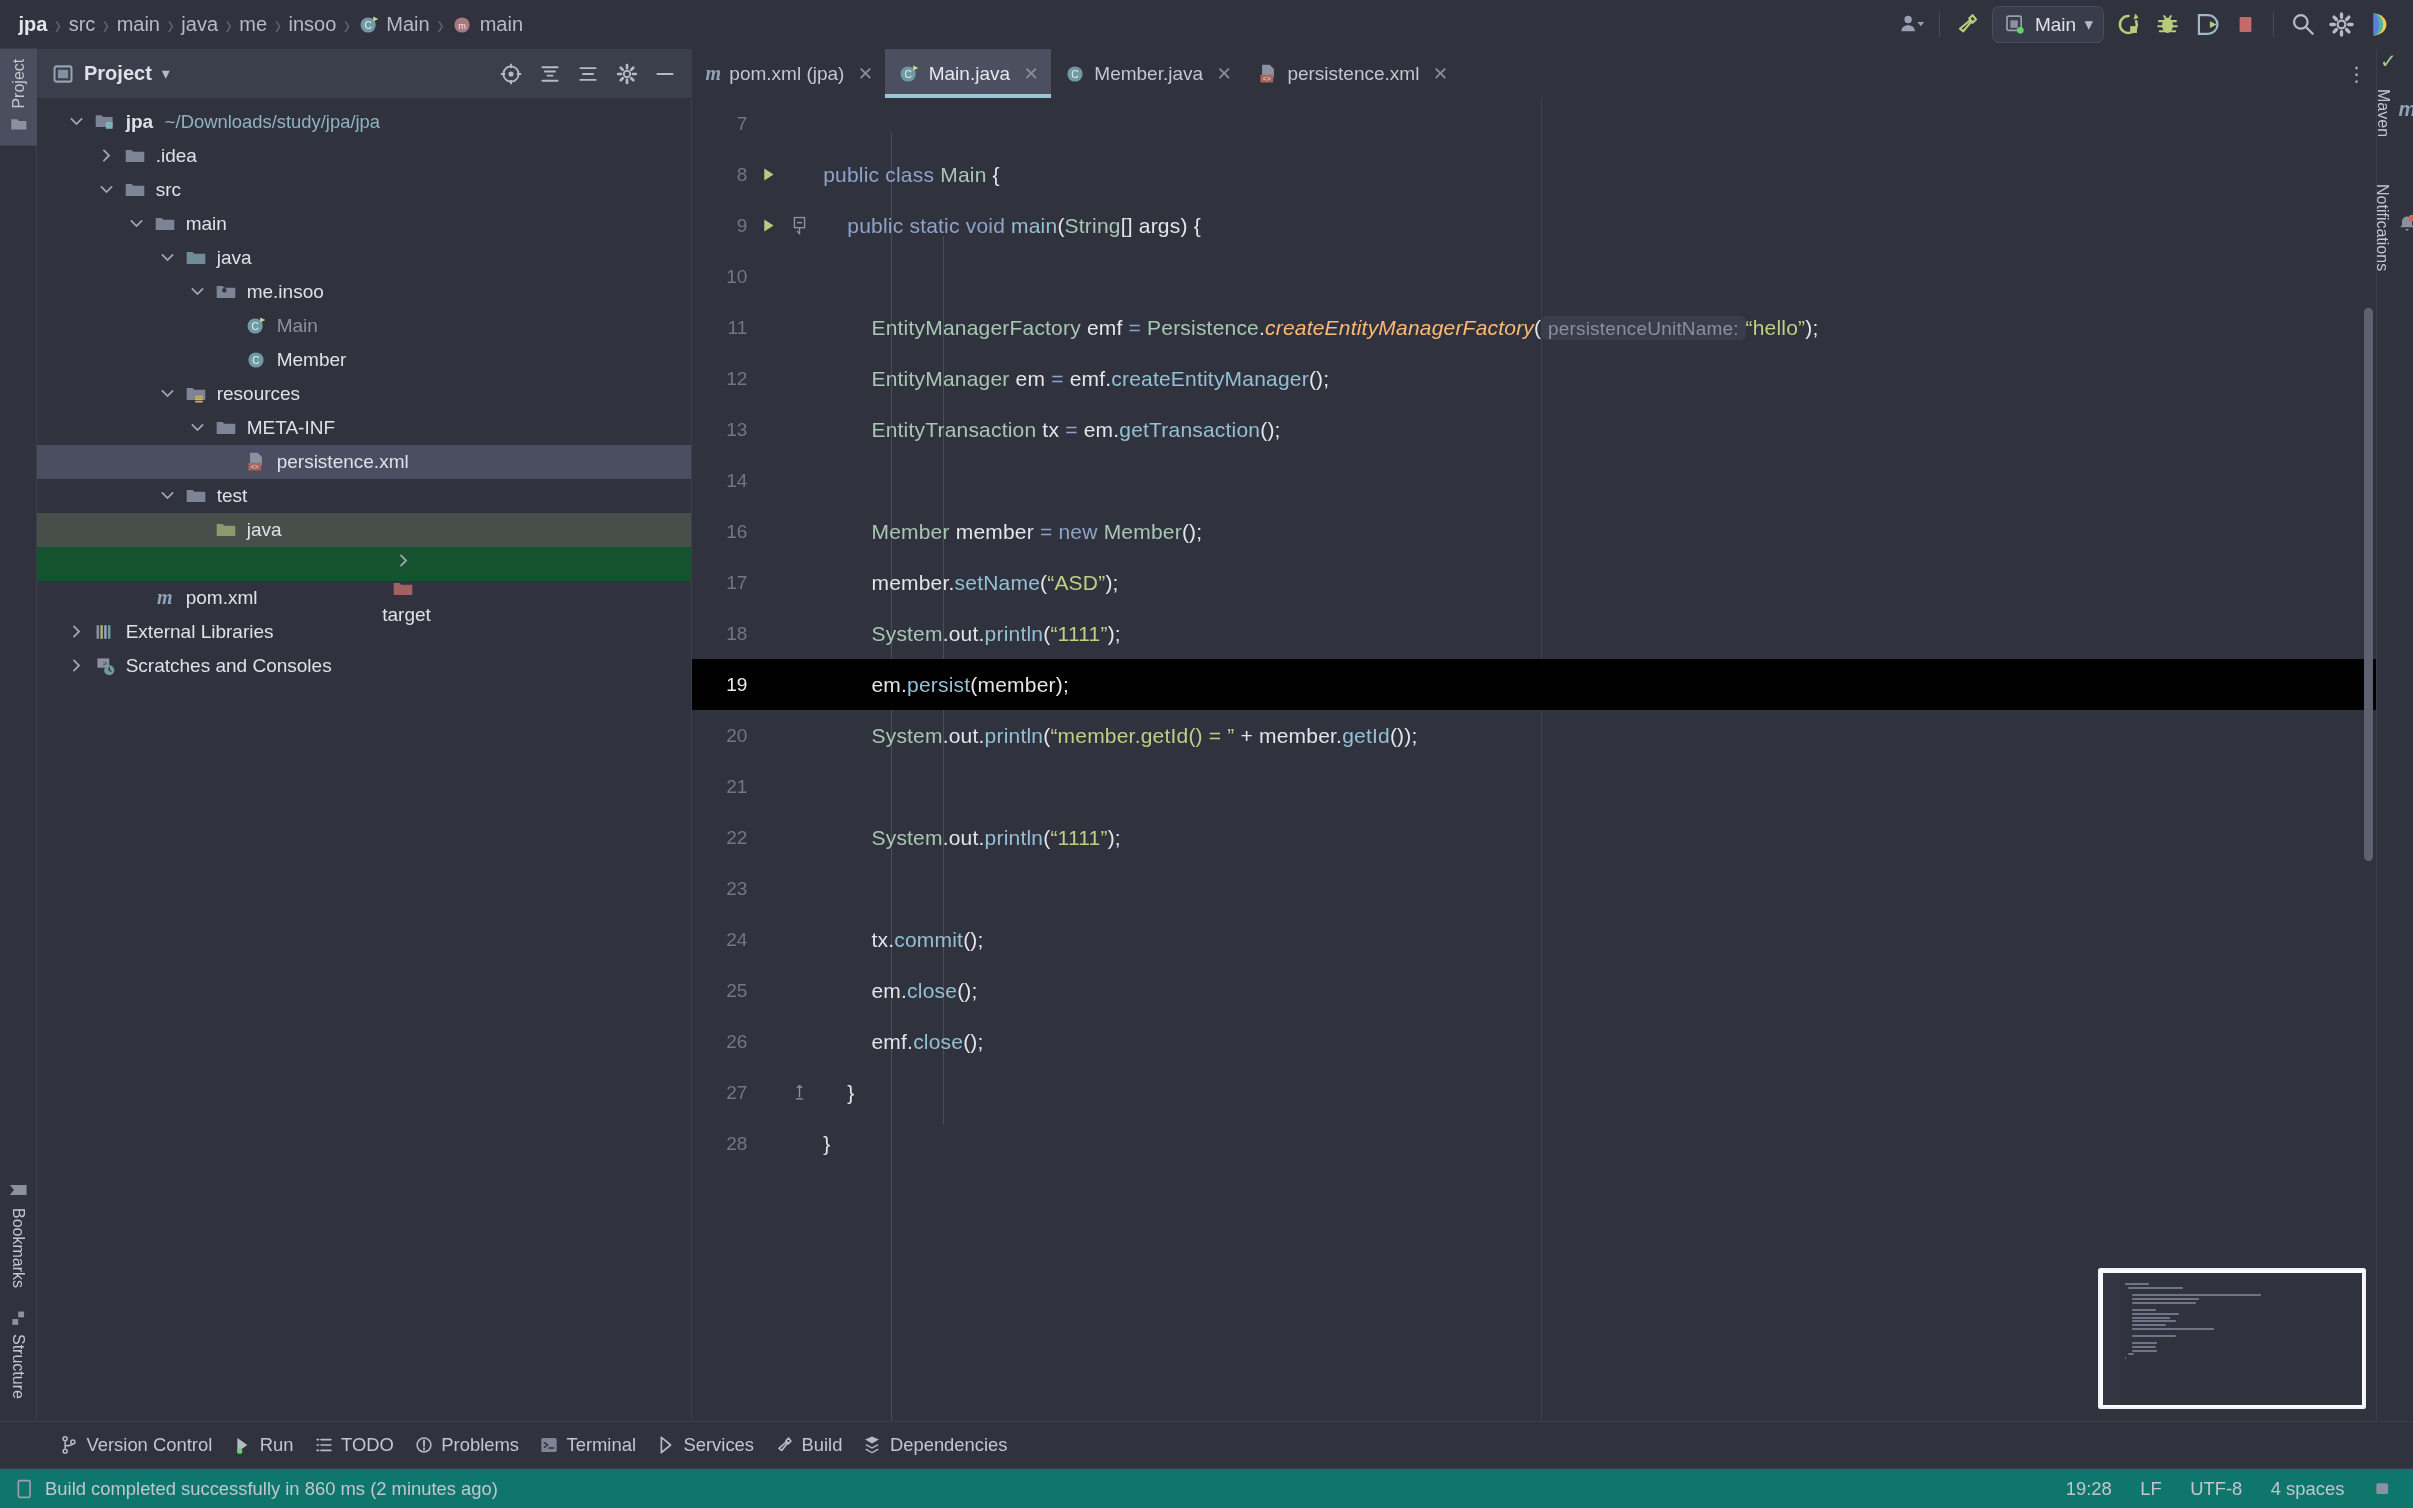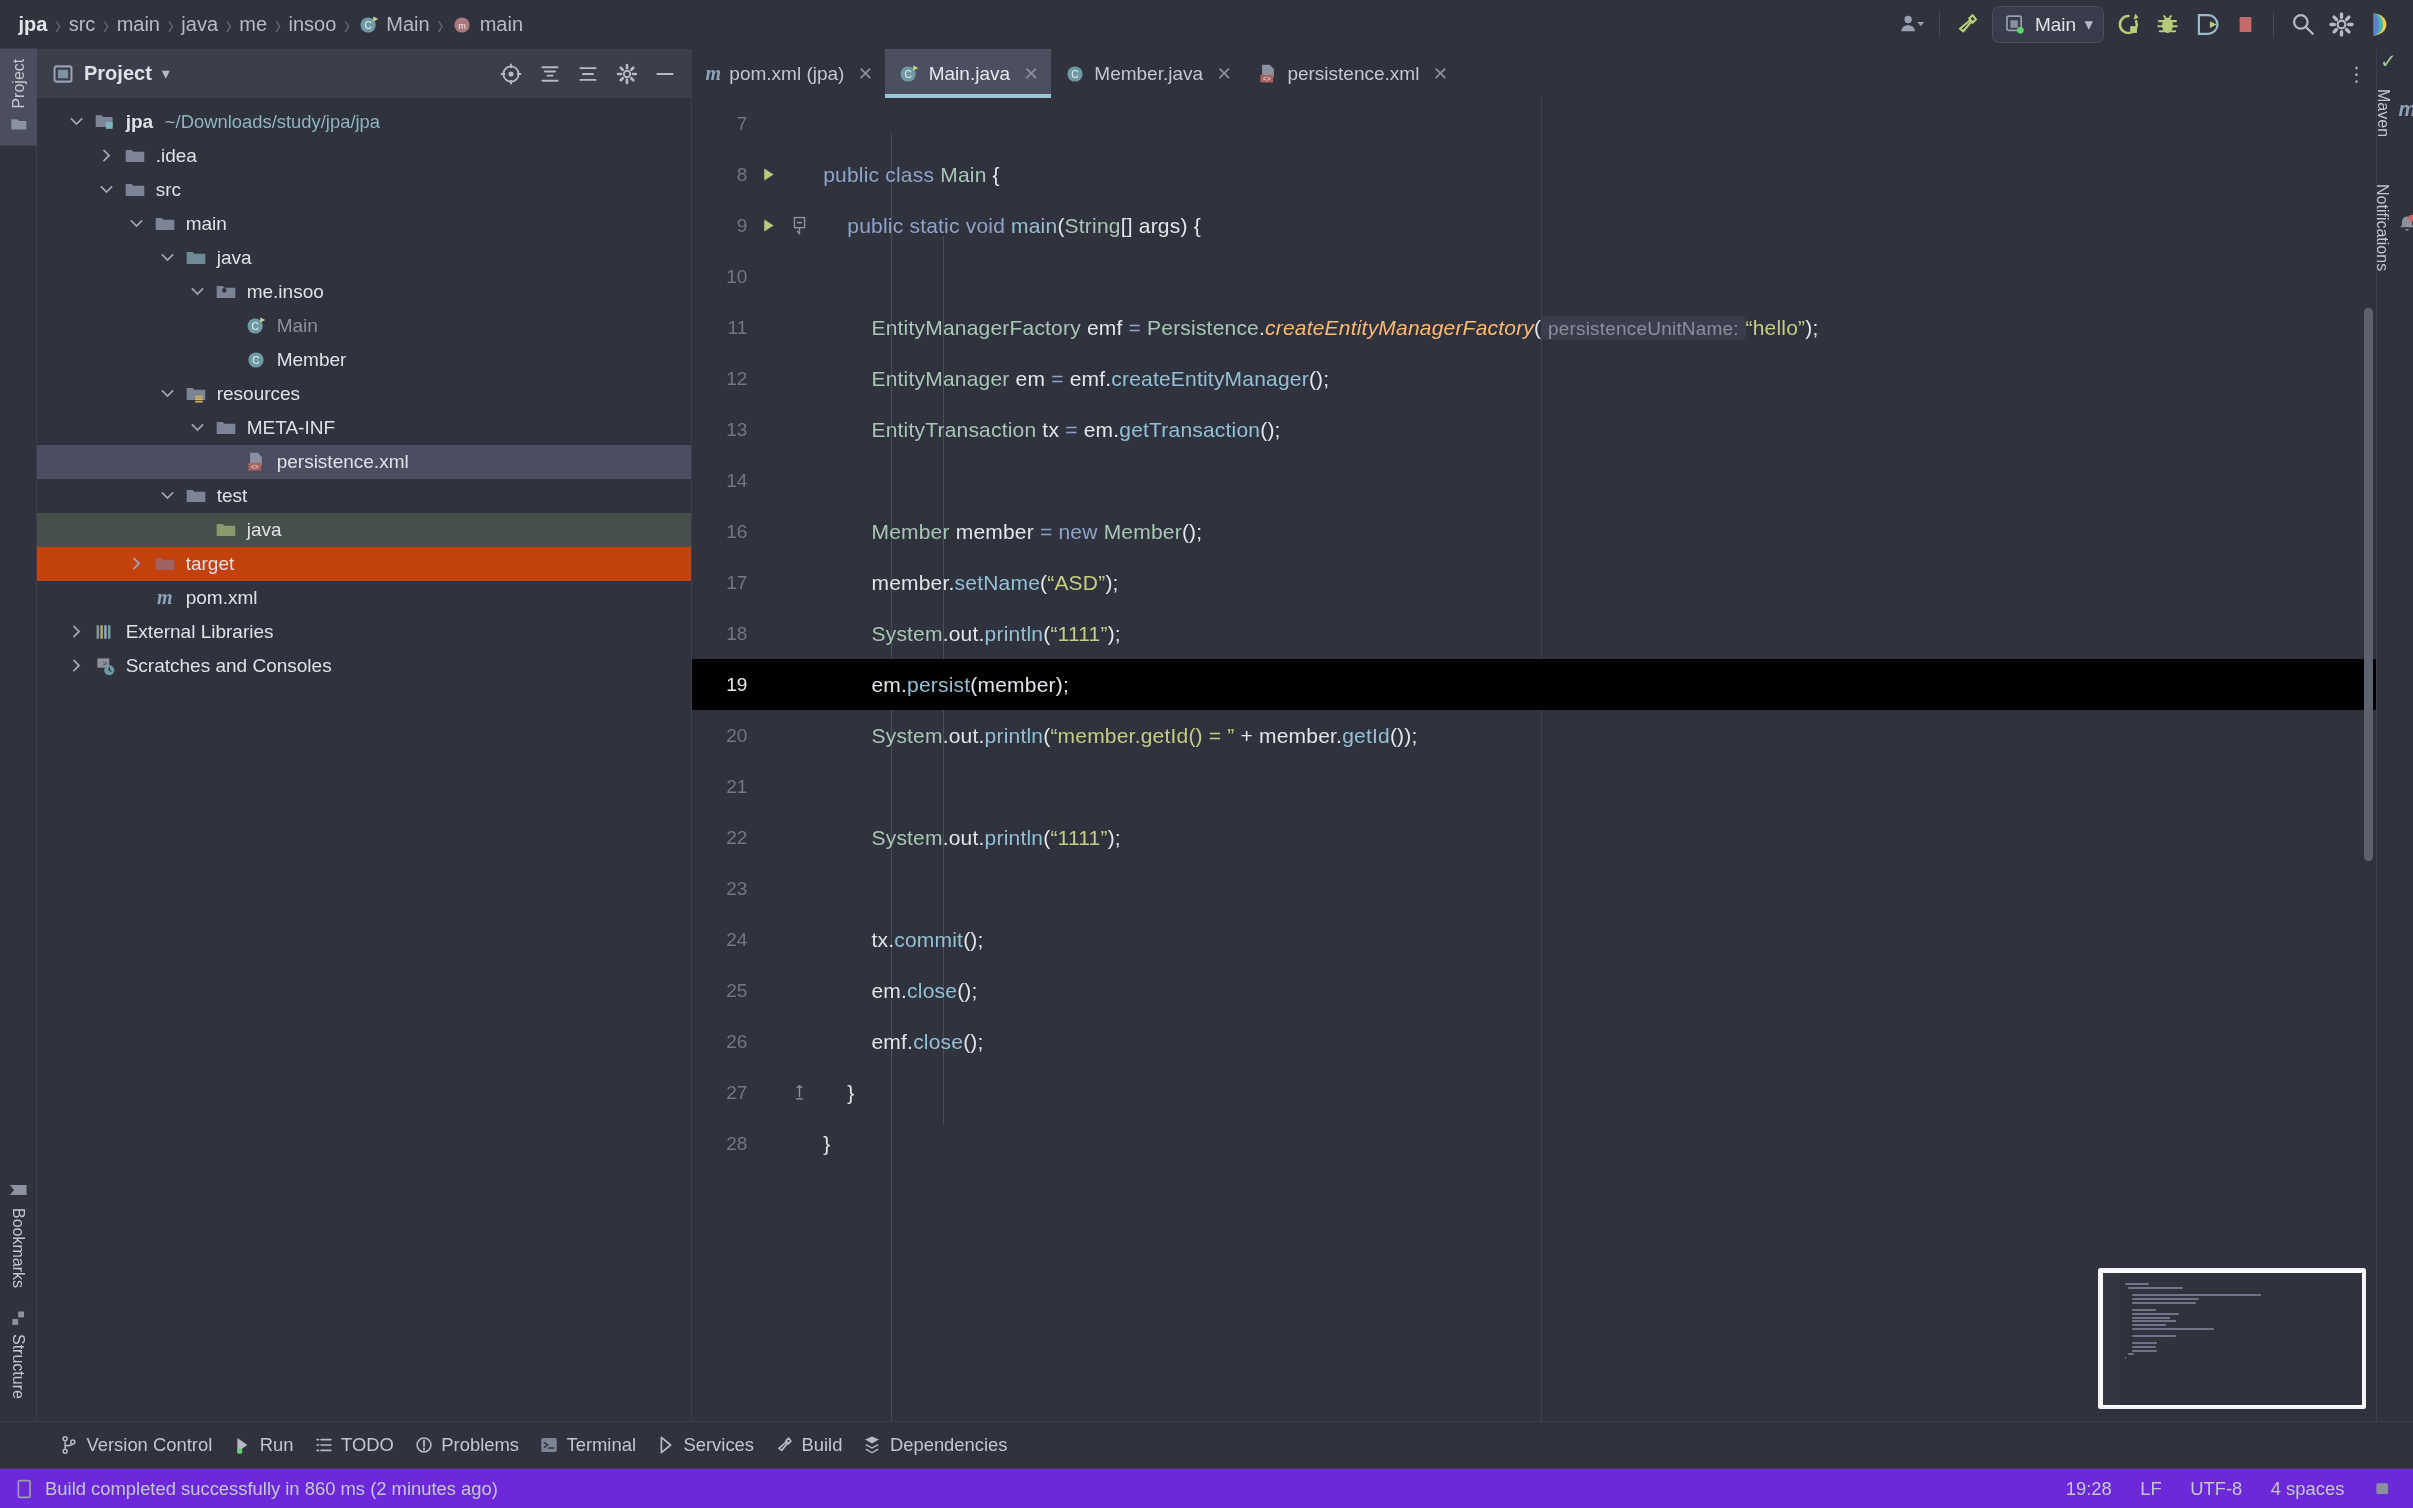--- a/index.html
+++ b/index.html
@@ -130,21 +130,21 @@
   .tree-row {
     height: 34px;
     display: flex; align-items: center;
     font-size: 19px;
     color: #dfe1e7;
     white-space: nowrap;
     padding-right: 6.7px;
   }
   .tree-row.sel-blue { background: #4a4e60; }
   .tree-row.sel-green { background: #474f4b; }
-  .tree-row.sel-brown { background: #c2410c; }
+  .tree-row.sel-brown { background: #14532d; flex-direction: column; }
   .twisty {
     width: 28.5px; flex: 0 0 28.5px;
     display: flex; align-items: center; justify-content: center;
     color: #9aa0ae;
   }
   .tree-icon { width: 28.5px; flex: 0 0 28.5px; display:flex; align-items:center; justify-content:center;}
   .tree-label { margin-left: 6.7px; }
   .tree-label.dim { color: #8d919c; }
   .tree-path { color: #8fb3bf; margin-left: 11.7px; font-size: 18.4px;}
 
@@ -267,21 +267,21 @@
     padding-left: 49px;
   }
   .tw-btn {
     display: flex; align-items: center; gap: 7.5px;
     color: #c3c6ce; font-size: 18.4px;
     padding: 5px 10px; border-radius: 5px;
     white-space: nowrap;
   }
   .statusbar {
     height: 40px; flex: 0 0 40px;
-    background: #6d28d9;
+    background: #0f766e;
     border-top: 0.8px solid #3b3e4b;
     display: flex; align-items: center;
     padding: 0 13.4px 0 15px;
     color: #c3c6ce; font-size: 18.4px;
     gap: 11.7px;
   }
   .sb-spacer { flex: 1; }
   .sb-item { padding: 0 8.4px; white-space: nowrap; }
 
   svg { display: block; }

